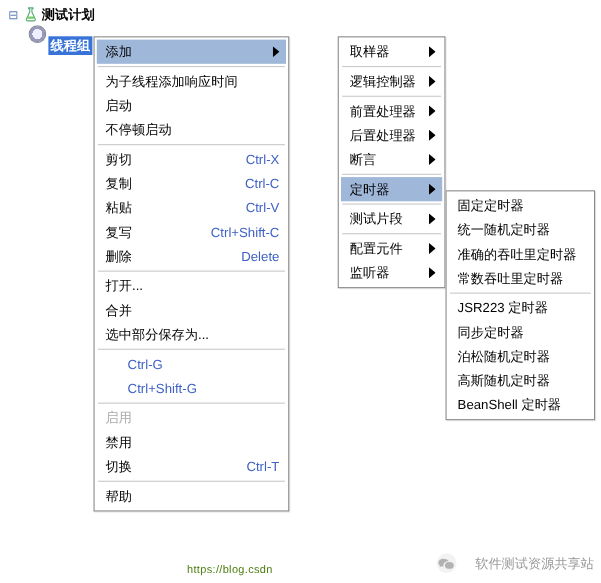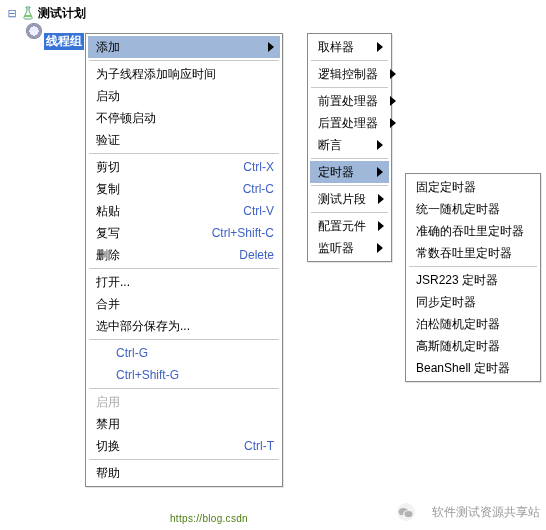--- a/index.html
+++ b/index.html
@@ -42,43 +42,40 @@
   </div>
   <div class="tree-row">
     <span class="indent"></span>
     <span class="tree-icon">
         <span class="gear-ico"></span>
       </span>
     <span class="tree-label sel">线程组</span>
   </div>
 </div>
 
-<div class="menu" id="menu1" style="left:85px; top:33px; width:198px;">
+<div class="menu" id="menu1" style="left:85px; top:33px; width:178px;">
   <div class="menu-item highlight">
     <span class="lbl">添加</span>
     <span class="arrow">
         <svg width="6" height="10" viewBox="0 0 6 10">
           <path d="M0 0l6 5-6 5z" fill="#000"></path>
         </svg>
       </span>
   </div>
   <div class="sep"></div>
   <div id="m1g1">
       <div class="menu-item">
         <span class="lbl">为子线程添加响应时间</span>
       </div>
       <div class="menu-item">
         <span class="lbl">启动</span>
       </div>
       <div class="menu-item">
         <span class="lbl">不停顿启动</span>
       </div>
-      <div class="menu-item">
-        <span class="lbl">验证</span>
-      </div>
     </div>
   <div class="sep"></div>
   <div id="m1g2">
       <div class="menu-item">
         <span class="lbl">剪切</span>
         <span class="shortcut">Ctrl-X</span>
       </div>
       <div class="menu-item">
         <span class="lbl">复制</span>
         <span class="shortcut">Ctrl-C</span>
@@ -127,21 +124,21 @@
   <div class="menu-item">
     <span class="lbl">切换</span>
     <span class="shortcut">Ctrl-T</span>
   </div>
   <div class="sep"></div>
   <div class="menu-item">
     <span class="lbl">帮助</span>
   </div>
 </div>
 
-<div class="menu" id="menu2" style="left:307px; top:33px; width:85px;">
+<div class="menu" id="menu2" style="left:307px; top:33px; width:98px;">
     <div class="menu-item">
       <span class="lbl">取样器</span>
       <span class="arrow">
         <svg width="6" height="10" viewBox="0 0 6 10">
           <path d="M0 0l6 5-6 5z" fill="#000"></path>
         </svg>
       </span>
     </div>
     <div class="sep"></div>
     <div class="menu-item">

